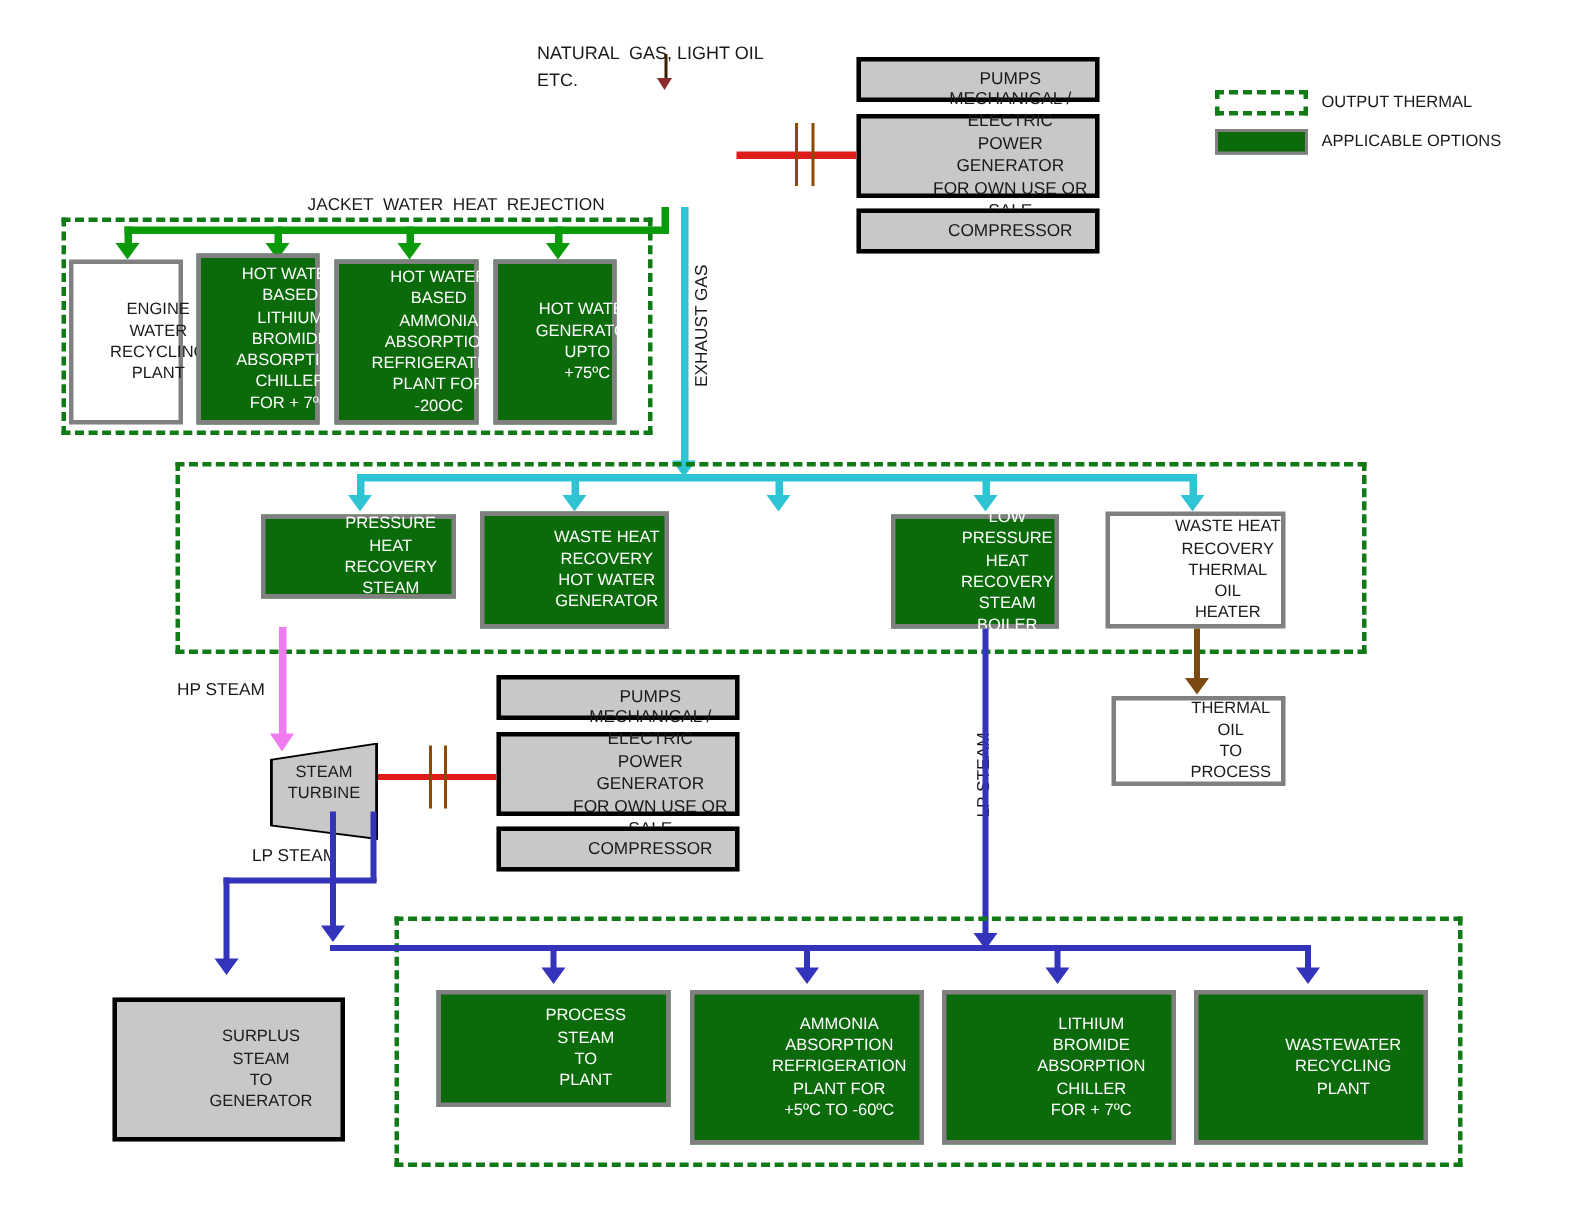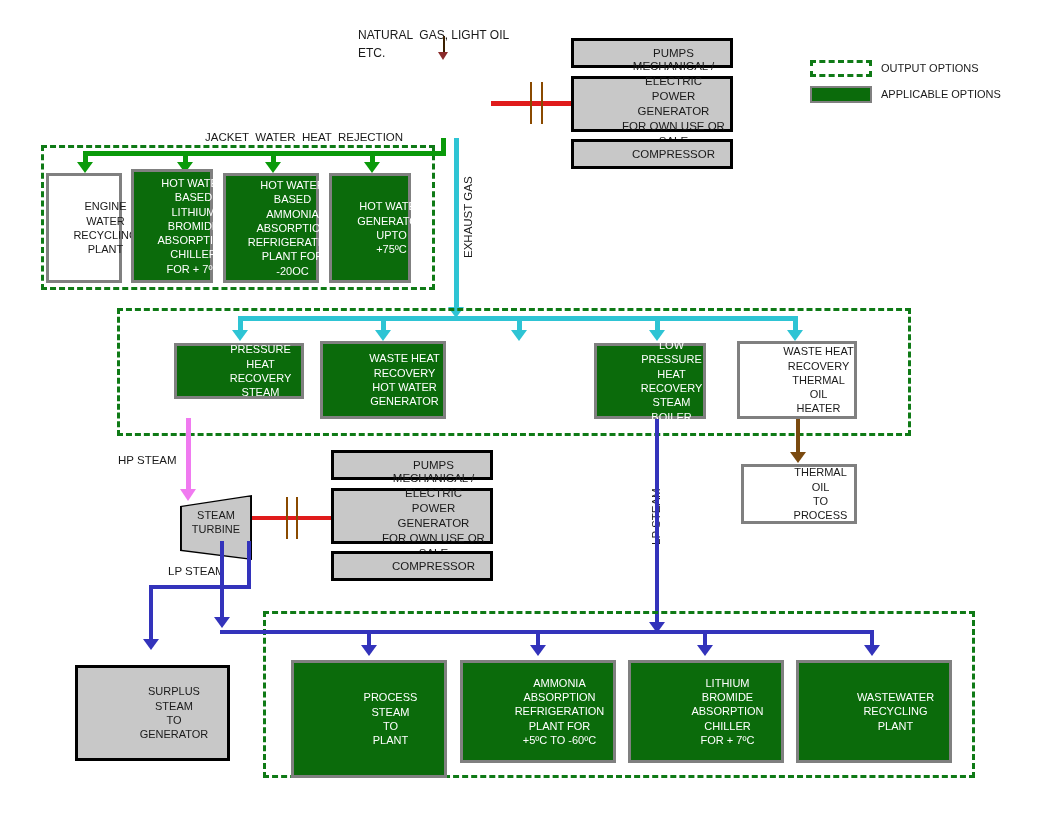--- a/index.html
+++ b/index.html
@@ -60,21 +60,21 @@
   .lg-dash{position:absolute;width:62px;height:17px;border:3px dashed #0f7a16;box-sizing:border-box;}
   .lg-fill{position:absolute;width:62px;height:17px;background:#0b6b0b;border:2px solid #808080;box-sizing:border-box;}
   .lg-txt{position:absolute;color:#1a1a1a;white-space:nowrap;}
 </style>
 </head>
 <body>
 
 <div id="root">
 
   <div class="lg-dash" style="left:810px;top:60px;"></div>
-  <div class="lg-txt" style="left:881px;top:62px;font-size:11px;">OUTPUT OPTIONS</div>
+  <div class="lg-txt" style="left:881px;top:62px;font-size:11px;">OUTPUT THERMAL</div>
   <div class="lg-fill" style="left:810px;top:86px;"></div>
   <div class="lg-txt" style="left:881px;top:88px;font-size:11px;">APPLICABLE OPTIONS</div>
 
   <div class="label" style="left:358px;top:28px;font-size:12px;">NATURAL  GAS, LIGHT OIL</div>
   <div class="label" style="left:358px;top:46px;font-size:12px;">ETC.</div>
 
   <div class="ln c-dark" style="left:443px;top:36px;width:2px;height:18px;"></div>
   <div class="ah ah-dark-d" style="left:438px;top:52px;"></div>
 
 
@@ -239,21 +239,21 @@
 
   <div class="ln c-blue" style="left:367px;top:630px;width:4px;height:18px;"></div>
   <div class="ah ah-blue-d" style="left:361px;top:645px;"></div>
   <div class="ln c-blue" style="left:536px;top:630px;width:4px;height:18px;"></div>
   <div class="ah ah-blue-d" style="left:530px;top:645px;"></div>
   <div class="ln c-blue" style="left:703px;top:630px;width:4px;height:18px;"></div>
   <div class="ah ah-blue-d" style="left:697px;top:645px;"></div>
   <div class="ln c-blue" style="left:870px;top:630px;width:4px;height:18px;"></div>
   <div class="ah ah-blue-d" style="left:864px;top:645px;"></div>
 
-  <div class="box box-green" style="left:291px;top:660px;width:156px;height:118px;font-size:11px;white-space:pre-line;">
+  <div class="box box-green" style="left:291px;top:660px;width:156px;height:78px;font-size:11px;white-space:pre-line;">
     <span class="txt">PROCESS
 STEAM
 TO
 PLANT</span>
   </div>
   <div class="box box-green" style="left:460px;top:660px;width:156px;height:103px;font-size:11px;white-space:pre-line;">
     <span class="txt">AMMONIA
 ABSORPTION
 REFRIGERATION
 PLANT  FOR

